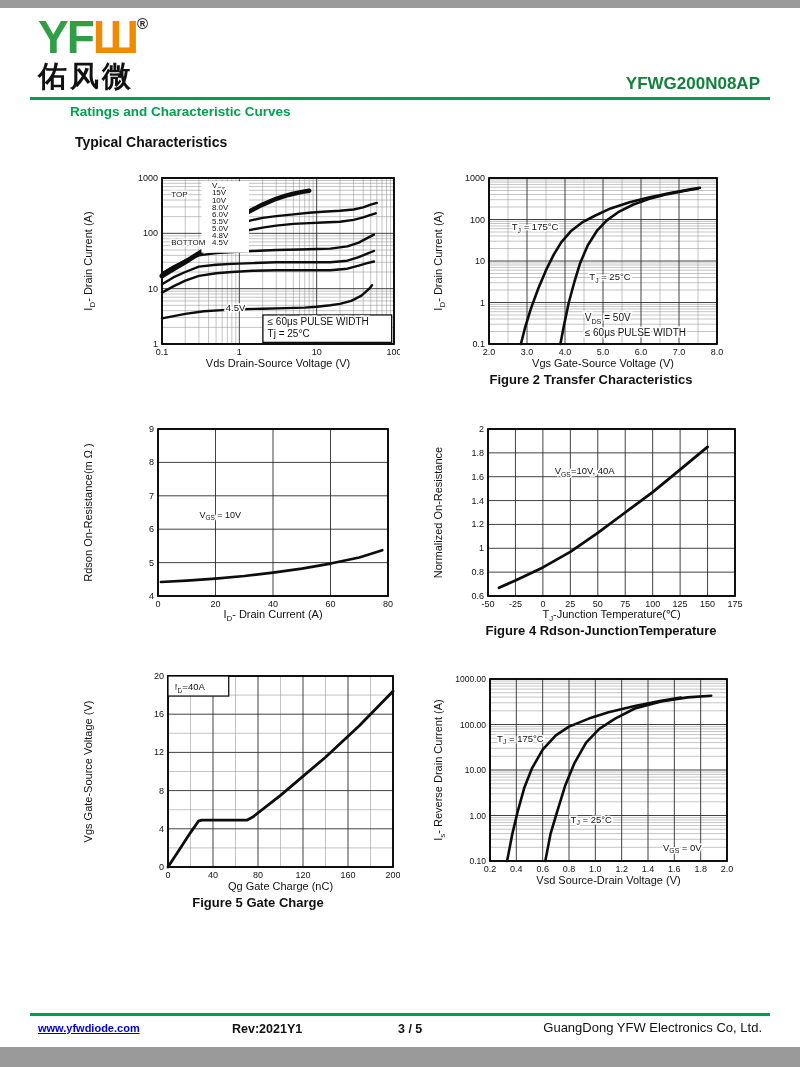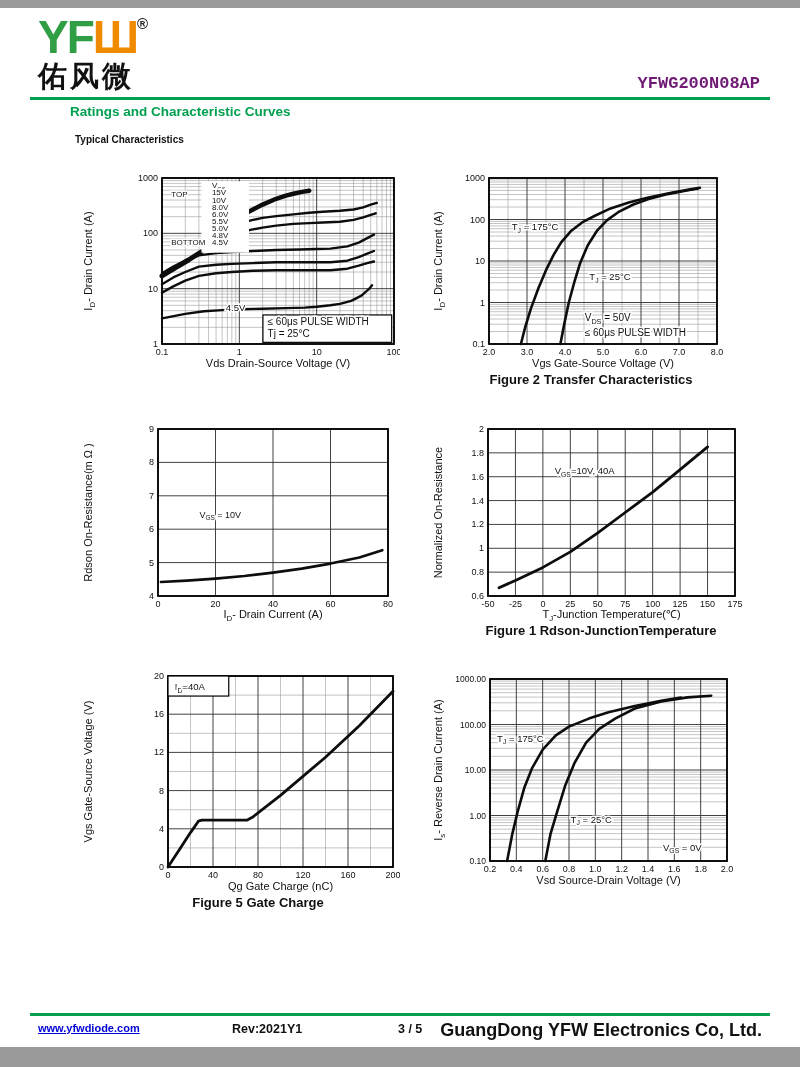--- a/index.html
+++ b/index.html
@@ -5,41 +5,41 @@
   html,body{margin:0;padding:0;background:#9a9a9a;font-family:"Liberation Sans",sans-serif;}
   .page{position:relative;width:800px;height:1039px;background:#ffffff;margin:8px auto;overflow:hidden;}
 
   
   .logo-block{position:absolute;left:38px;top:6px;line-height:1;}
   .logo-row{font-weight:bold;font-size:46px;letter-spacing:-2px;}
   .logo-yf{color:#2f9e44;}
   .logo-w{color:#f08a00;}
   .logo-r{font-size:15px;color:#222;vertical-align:24px;font-weight:bold;letter-spacing:0;}
   .logo-cn{font-weight:bold;font-size:29px;color:#111;margin-top:2px;letter-spacing:3px;}
-  .part-number{position:absolute;right:40px;top:66px;font-size:17px;font-weight:bold;color:#701a75;font-family:Liberation Mono, monospace;}
+  .part-number{position:absolute;right:40px;top:66px;font-size:17px;font-weight:bold;color:#15803d;}
   .header-rule{position:absolute;left:30px;right:30px;top:89px;height:3px;background:#00a050;}
   .section-title{position:absolute;left:38px;top:96px;font-size:13.5px;font-weight:bold;color:#00a050;padding-left:32px;}
-  .typ-heading{position:absolute;left:75px;top:126px;font-size:10px;font-weight:bold;color:#111;}
+  .typ-heading{position:absolute;left:75px;top:126px;font-size:14px;font-weight:bold;color:#111;}
 
   
   .fig{position:absolute;display:flex;flex-direction:column;}
   .fig svg{display:block;}
   .cap{font-weight:bold;font-size:13px;color:#111;text-align:center;margin-top:2px;}
   .cap.col1{padding-left:36px;}
   .cap.col2{padding-left:22px;}
   #fig1{left:40px;top:146px;}  #fig2{left:390px;top:146px;}
   #fig3{left:40px;top:397px;}  #fig4{left:390px;top:397px;}
   #fig5{left:40px;top:643px;}  #fig6{left:390px;top:643px;}
 
   
   .footer-rule{position:absolute;left:30px;right:30px;top:1005px;height:2.5px;background:#00a050;}
   .footer-link{position:absolute;left:38px;top:1014px;font-size:11px;font-weight:bold;color:#0000d6;text-decoration:underline;}
   .footer-rev{position:absolute;left:232px;top:1014px;font-size:12.5px;font-weight:bold;color:#111;}
   .footer-page{position:absolute;left:398px;top:1014px;font-size:12.5px;font-weight:bold;color:#111;}
-  .footer-company{position:absolute;right:38px;top:1012px;font-size:18px;font-weight:bold;color:#111;}
+  .footer-company{position:absolute;right:38px;top:1012px;font-size:13px;font-weight:normal;color:#111;}
 </style>
 </head>
 <body>
 
 <div class="page">
 
   <div class="logo-block">
     <div class="logo-row"><span class="logo-yf">YF</span><span class="logo-w">Ш</span><span class="logo-r">®</span></div>
     <div class="logo-cn">佑风微</div>
   </div>
@@ -292,21 +292,21 @@
         <text x="54" y="106.42857142857142" text-anchor="end" font-size="9" fill="#111">1.2</text>
         <text x="54" y="82.57142857142858" text-anchor="end" font-size="9" fill="#111">1.4</text>
         <text x="54" y="58.71428571428571" text-anchor="end" font-size="9" fill="#111">1.6</text>
         <text x="54" y="34.85714285714283" text-anchor="end" font-size="9" fill="#111">1.8</text>
         <text x="54" y="11" text-anchor="end" font-size="9" fill="#111">2</text>
         <path d="M69.0 166.7 L85.4 159.5 L112.9 146.4 L140.3 130.9 L167.8 111.8 L195.2 91.5 L222.7 71.2 L250.1 48.6 L277.6 25.9" fill="none" stroke="#0d0d0d" stroke-width="2.8" stroke-linejoin="round" stroke-linecap="round"></path>
         <text x="124.69" y="53.09" font-size="9.5" fill="#111" stroke="#fff" stroke-width="3" paint-order="stroke"><tspan>V</tspan><tspan dy="2.5" font-size="72%">GS</tspan><tspan dy="-2.5">=10V, 40A</tspan></text>
         <text x="181.5" y="197" text-anchor="middle" font-size="11" fill="#111"><tspan>T</tspan><tspan dy="2.5" font-size="72%">J</tspan><tspan dy="-2.5">-Junction Temperature(℃)</tspan></text>
         <text x="12" y="91.5" text-anchor="middle" font-size="11" fill="#111" transform="rotate(-90 12 91.5)"><tspan>Normalized On-Resistance</tspan></text>
       </svg>
-    <figcaption class="cap col2">Figure 1 Rdson-JunctionTemperature</figcaption>
+    <figcaption class="cap col2">Figure 4 Rdson-JunctionTemperature</figcaption>
   </figure>
 
   <figure class="fig" id="fig5">
     <svg width="320" height="226">
         <line x1="110.5" x2="110.5" y1="9" y2="200" stroke="#929292" stroke-width="0.55"></line>
         <line x1="155.5" x2="155.5" y1="9" y2="200" stroke="#929292" stroke-width="0.55"></line>
         <line x1="200.5" x2="200.5" y1="9" y2="200" stroke="#929292" stroke-width="0.55"></line>
         <line x1="245.5" x2="245.5" y1="9" y2="200" stroke="#929292" stroke-width="0.55"></line>
         <line x1="290.5" x2="290.5" y1="9" y2="200" stroke="#929292" stroke-width="0.55"></line>
         <line x1="88" x2="313" y1="180.9" y2="180.9" stroke="#929292" stroke-width="0.55"></line>

